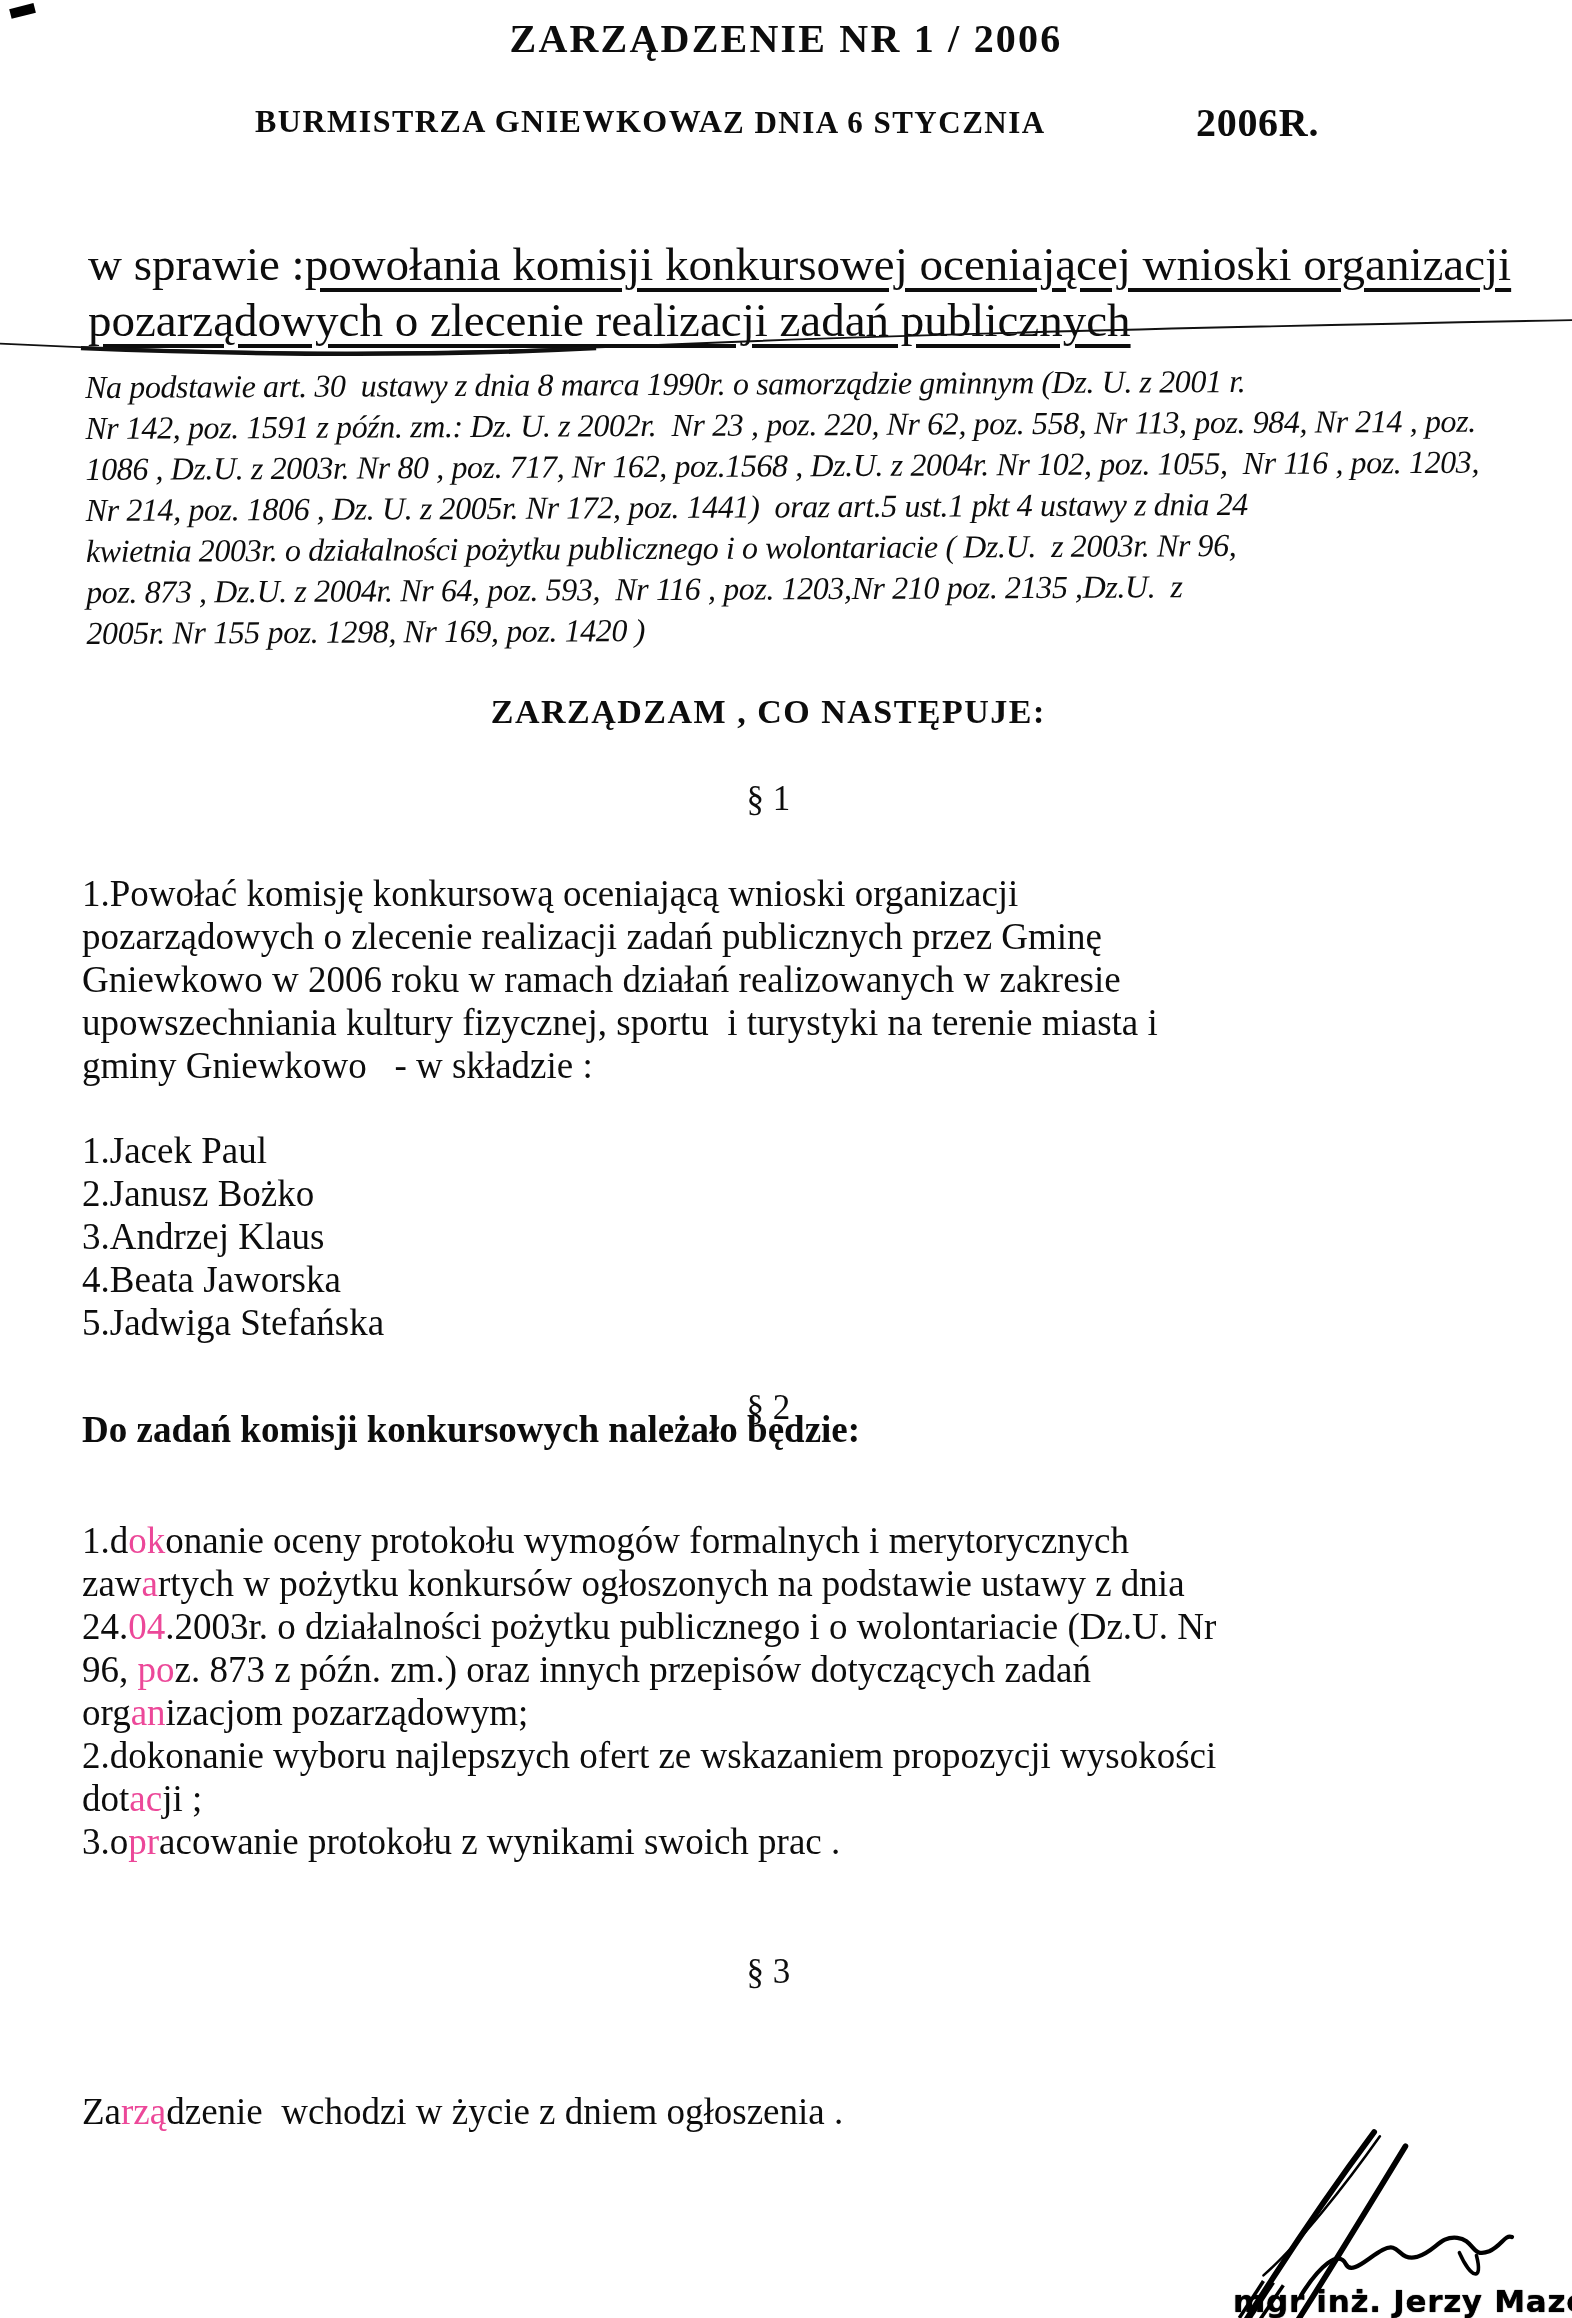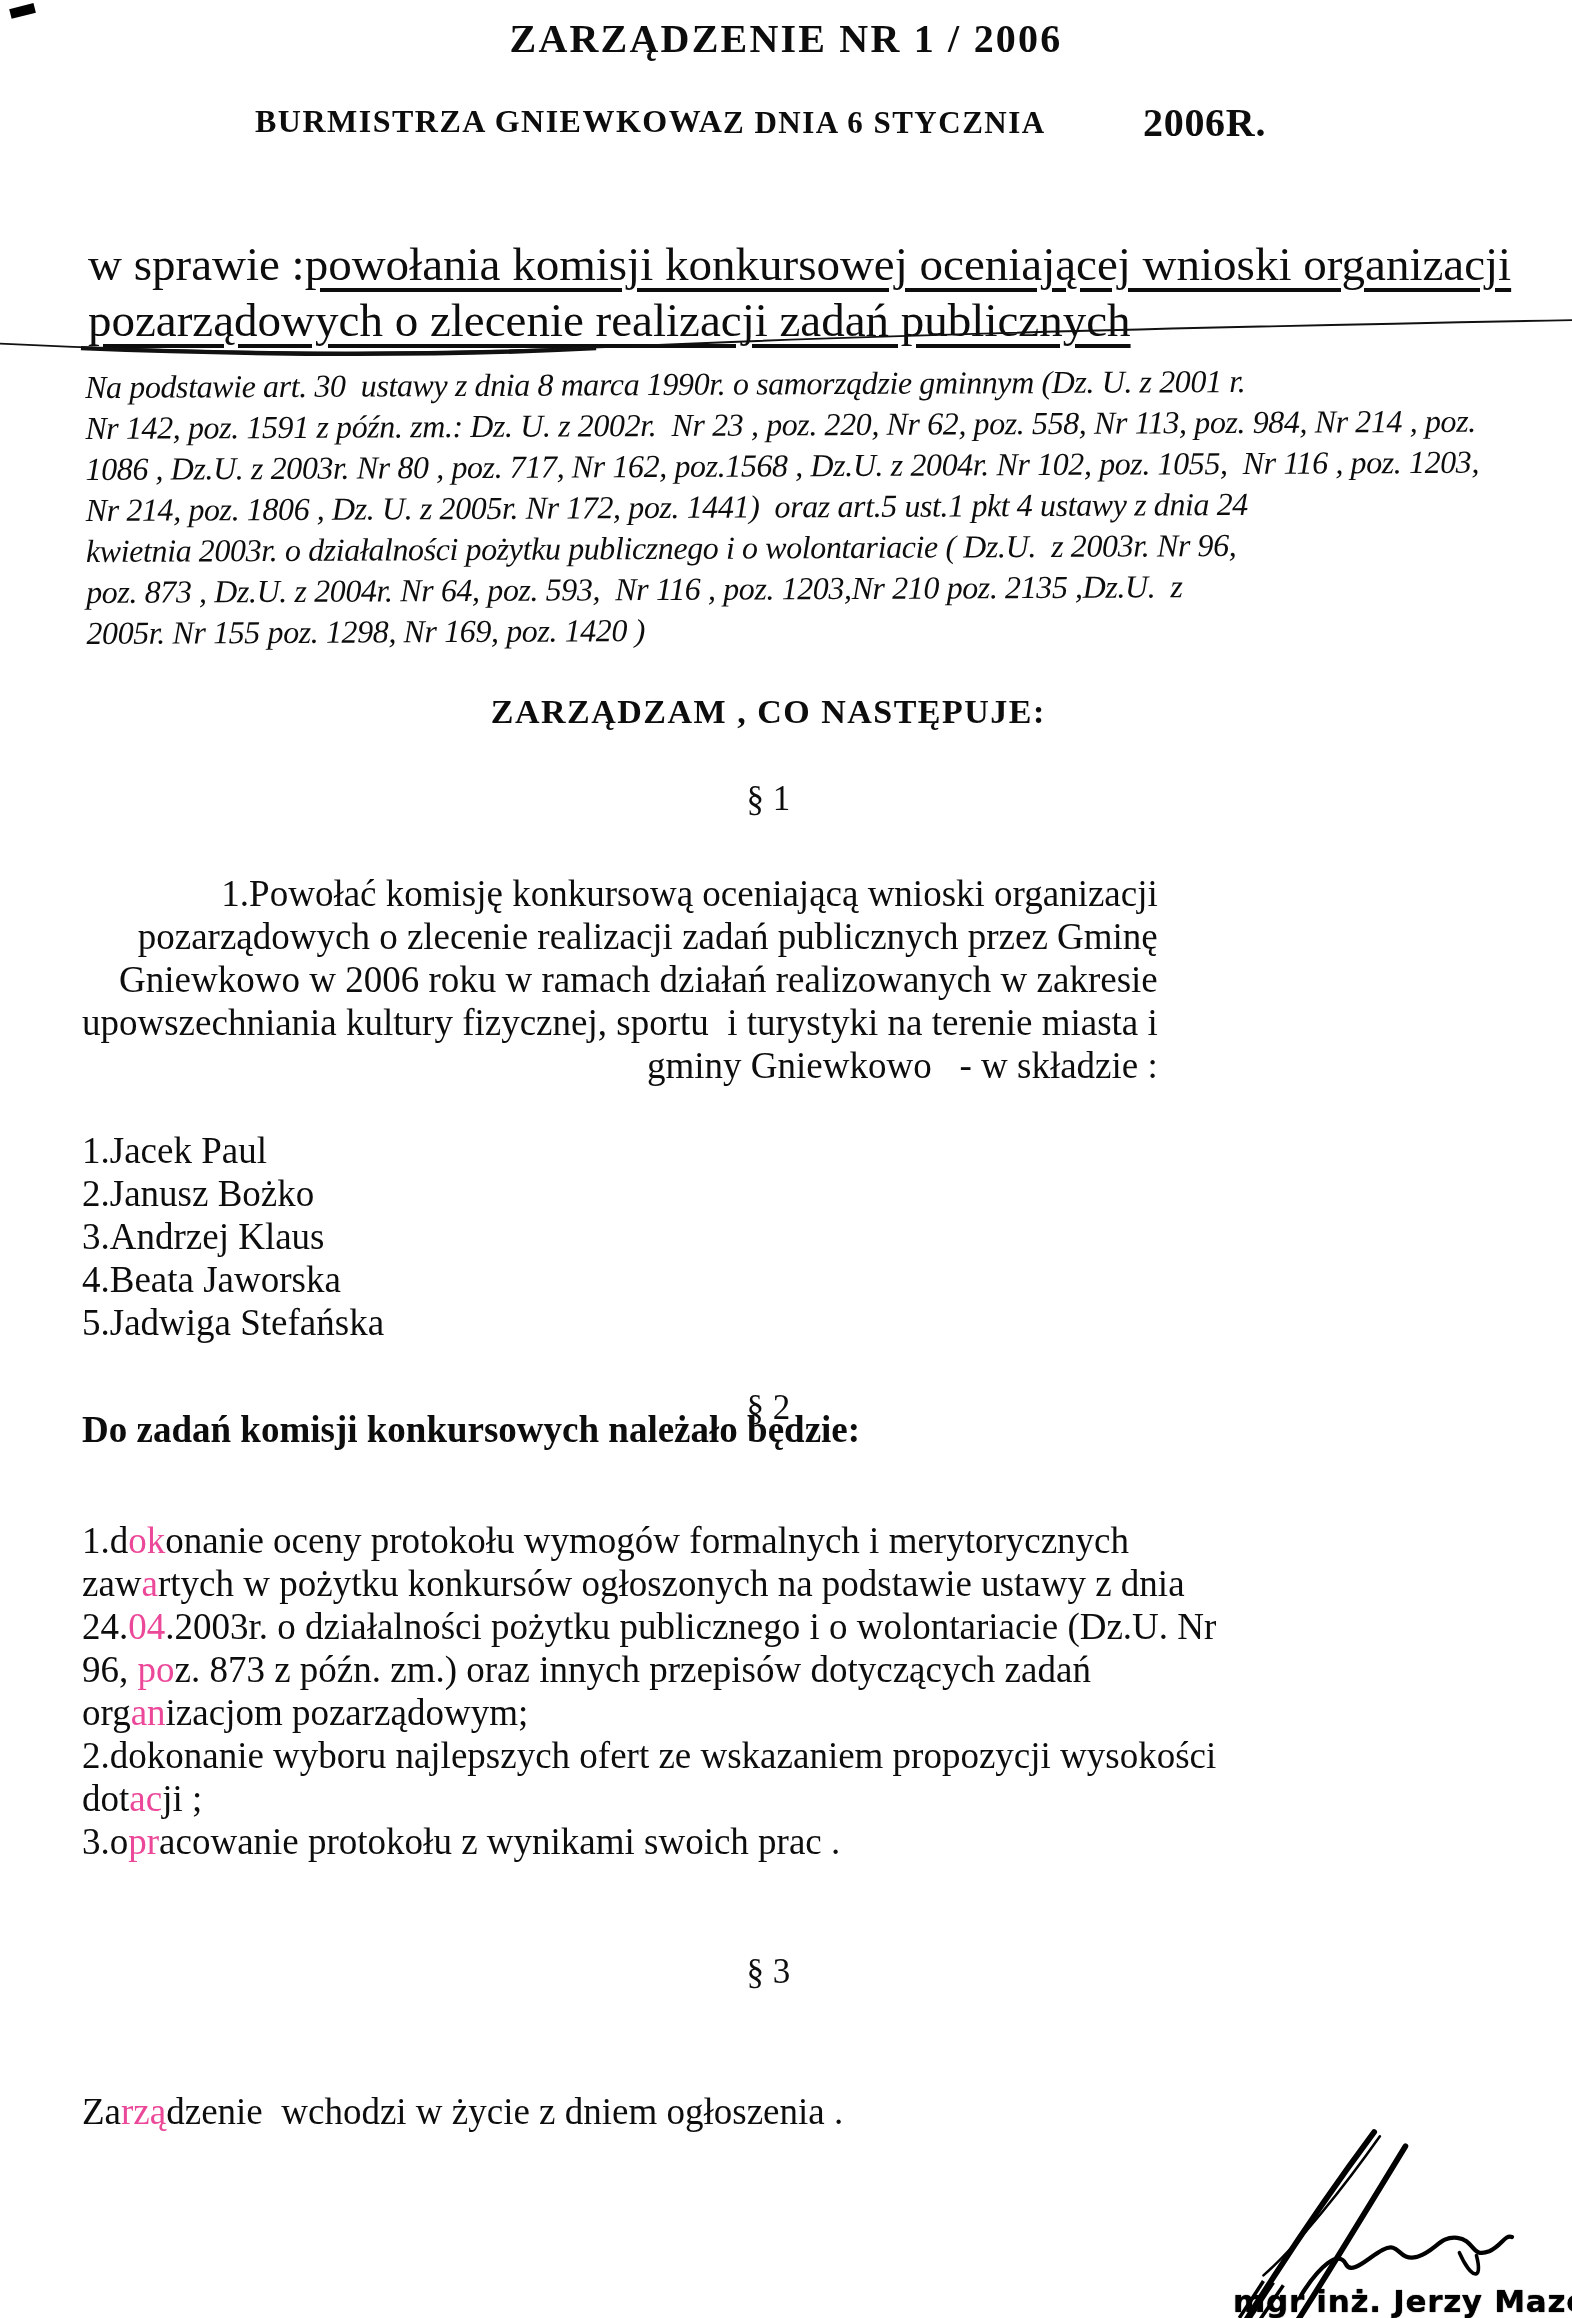--- a/index.html
+++ b/index.html
@@ -16,36 +16,36 @@
   .line{white-space:pre;}
   .line span{white-space:pre;}
   .faded{color:#ec4899;}
 
   .scan-artifact-tl{left:10.3px;top:5.9px;width:25px;height:9.6px;background:#000;transform:rotate(-14deg);}
 
   .doc-title{top:14.7px;font-size:40px;font-weight:700;letter-spacing:2.2px;}
   .header-row{top:103px;left:0;width:100%;height:52px;}
   .header-issuer{left:255px;top:0;font-size:32px;font-weight:700;letter-spacing:1.5px;}
   .header-date{left:723px;top:1.5px;font-size:31px;font-weight:700;letter-spacing:1.5px;}
-  .header-year{left:1143px;top:-4.4px;font-size:40px;font-weight:700;letter-spacing:0.7px;}
+  .header-year{left:1196px;top:-4.4px;font-size:40px;font-weight:700;letter-spacing:0.7px;}
 
   .subject{top:236px;left:88px;width:1399px;font-size:47px;line-height:56px;}
   .u{text-decoration:underline;text-decoration-thickness:3.7px;text-underline-offset:8px;}
 
   .divider{left:0;top:298px;width:1572px;height:70px;}
 
   .legal{top:367px;left:85px;width:1480px;font-style:italic;font-size:32px;line-height:41px;transform:rotate(-0.3deg);transform-origin:left top;letter-spacing:-0.4px;}
 
   .ordain{top:693px;font-size:34px;font-weight:700;letter-spacing:1.5px;margin-left:-17.7px;}
   .mark{font-size:35px;margin-left:-17.7px;}
   .mark-1{top:779px;}
   .mark-2{top:1388px;}
   .mark-3{top:1952px;}
 
-  .par1{top:872px;left:82px;font-size:37px;line-height:43px;text-align:right;}
+  .par1{top:872px;left:82px;font-size:37px;line-height:43px;}
   .members{top:1129px;left:82px;font-size:37px;line-height:43px;}
 
   .s2-intro{top:1408px;left:82px;font-size:37px;line-height:43px;font-weight:bold;}
   .s2-tasks{top:1519px;left:82px;font-size:37px;line-height:43px;}
 
   .s3-text{top:2082px;left:82px;font-size:37px;line-height:43px;margin-top:8px;}
 
   .signature-area{left:1148px;top:2105px;width:424px;height:213px;}
   .signature-typed{
     left:1233px;top:2283px;

